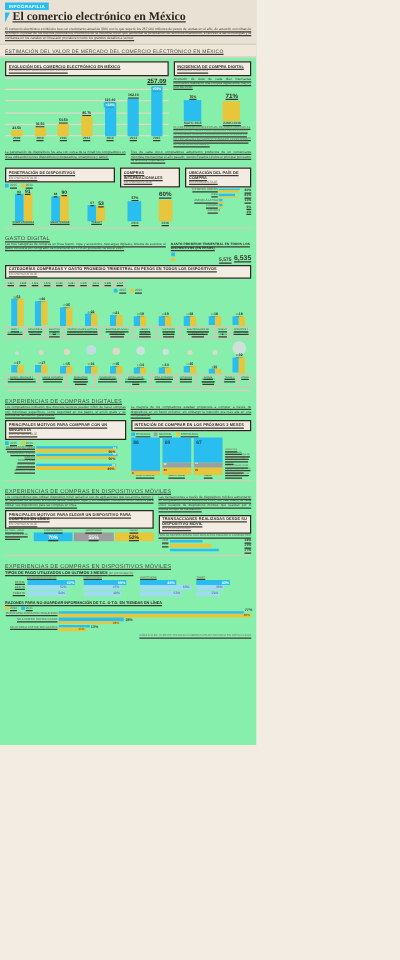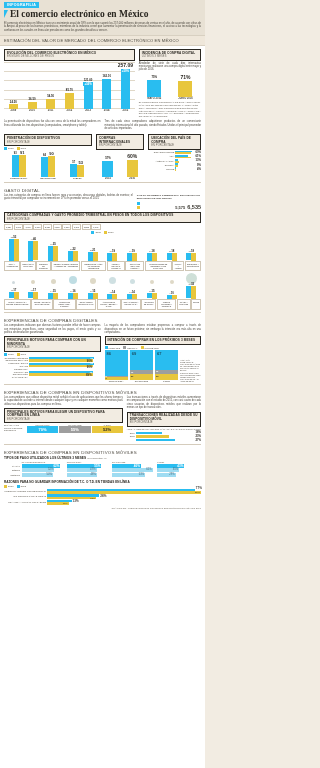--- a/index.html
+++ b/index.html
@@ -5,21 +5,21 @@
   * { box-sizing: border-box; margin:0; padding:0; }
   html,body { width:205px; height:768px; }
   body {
     font-family: "Liberation Sans", sans-serif;
     background:#f2ece2;
     color:#3d3a33;
     font-size:3px;
     overflow:hidden;
     position:relative;
   }
-  .page { width:205px; height:768px; position:relative; background:#ffffff; }
+  .page { width:205px; height:596px; position:relative; background:#86efac;text-decoration:underline; }
 
   
   .hdr { background:#e8e1d4; padding:2px 4px 3px 4px; }
   .kicker { display:inline-block; background:#29bdf0; color:#fff; font-weight:bold;
             font-size:3.6px; letter-spacing:.3px; padding:1px 3px; }
   .title-row { display:flex; align-items:flex-start; margin-top:2px; }
   .tri { width:0;height:0;border-left:4px solid #29bdf0;border-bottom:8px solid transparent; margin-right:2px;}
   .title { font-family:"Liberation Serif", serif; font-weight:bold; font-size:9.5px;
            line-height:9.5px; color:#2b2822; }
   .lede { margin-top:2px; font-size:2.7px; line-height:3.5px; color:#4a463d; text-align:justify; }

